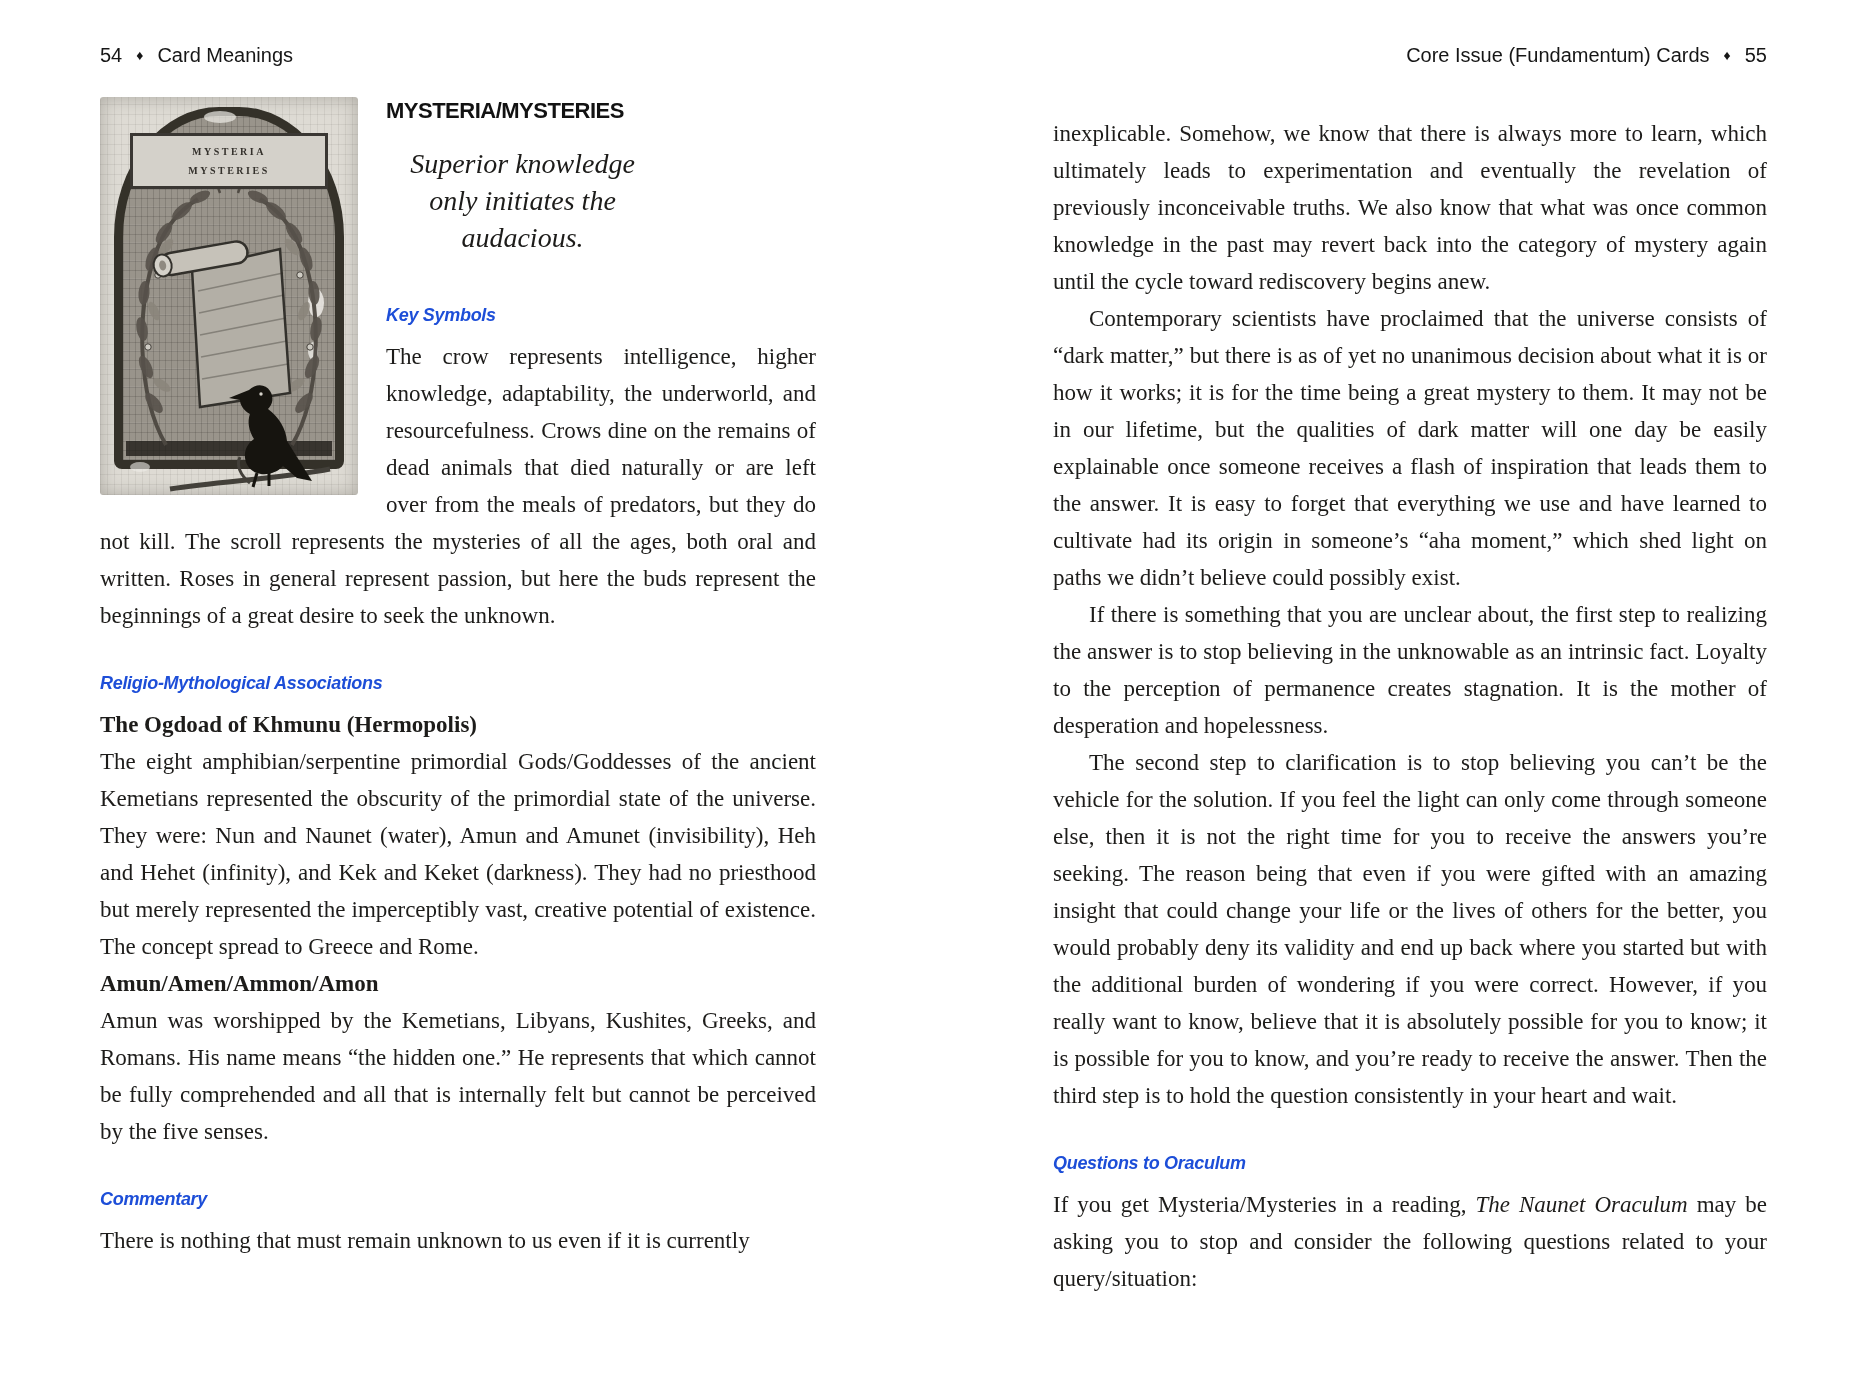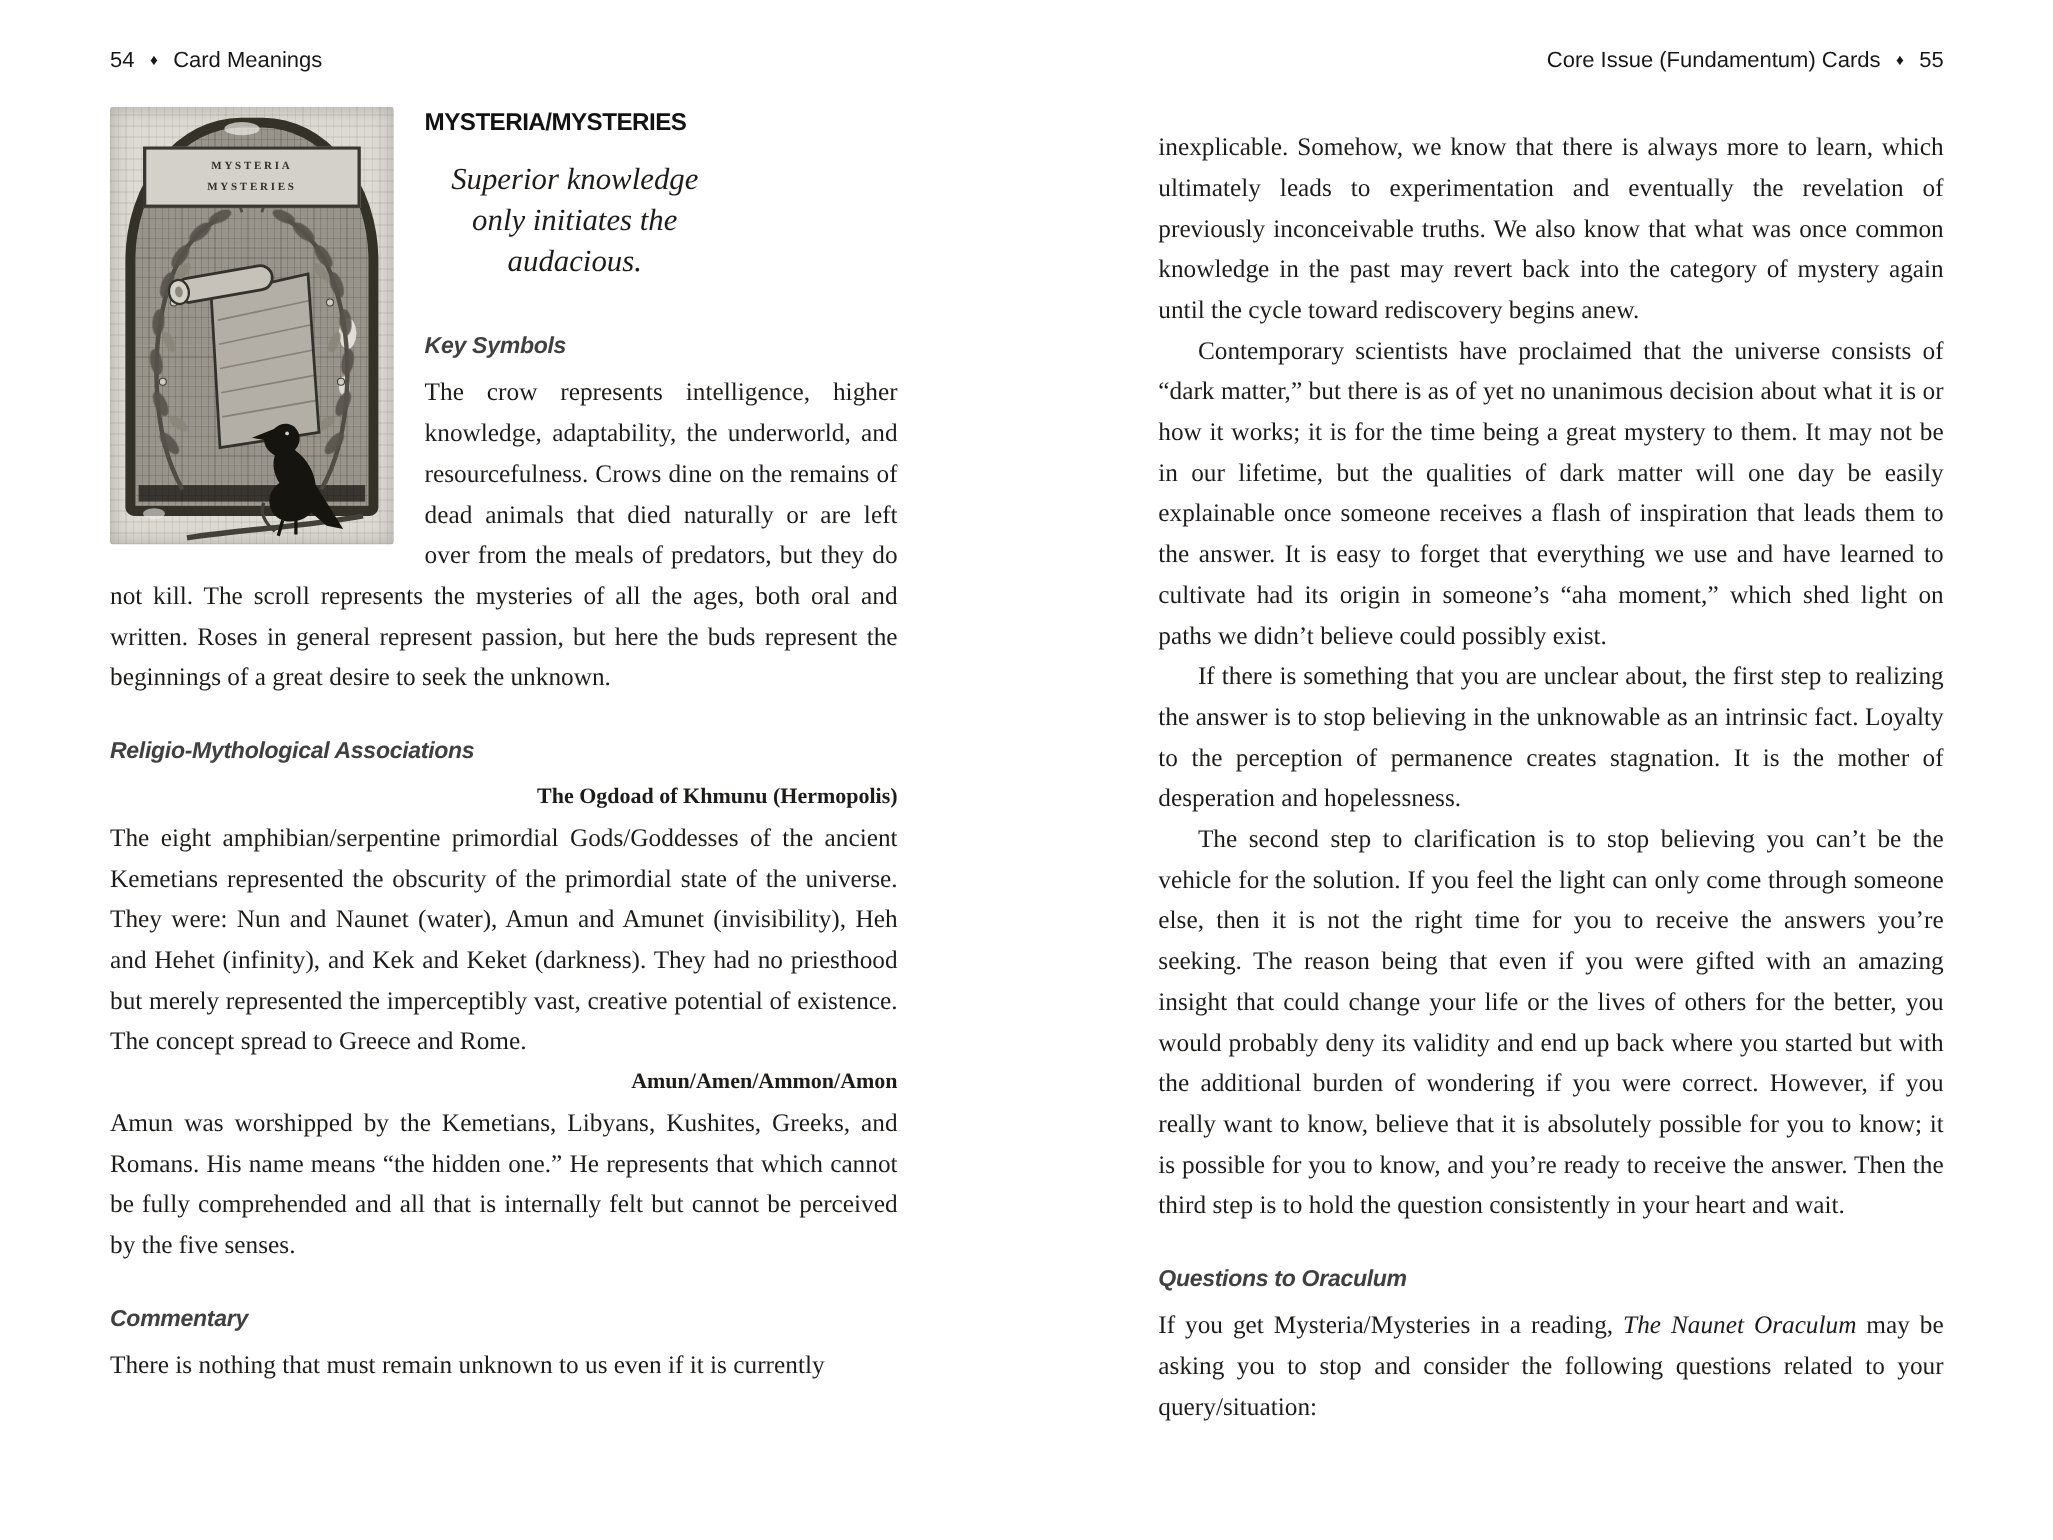--- a/index.html
+++ b/index.html
@@ -28,25 +28,25 @@
     font-family:"Liberation Sans", sans-serif; font-weight:700;
     font-size:22px; line-height:36px; letter-spacing:-0.5px;
     margin:0; color:#121212; text-align:left;
   }
   .epigraph {
     font-style:italic; font-size:28px; line-height:37px;
     text-align:center; max-width:402px; margin:16px auto 0;
   }
   h2.section-h {
     font-family:"Liberation Sans", sans-serif; font-style:italic; font-weight:700;
-    font-size:21px; line-height:30px; letter-spacing:-0.3px;
-    margin:34px 0 8px; color:#404040; text-align:left;
+    font-size:18px; line-height:30px; letter-spacing:-0.3px;
+    margin:34px 0 8px; color:#1d4ed8; text-align:left;
   }
   h2.first-h { margin-top:44px; }
-  h3.sub-h { font-size:20px; line-height:37px; font-weight:700; margin:0; text-align:right; }
+  h3.sub-h { font-size:23px; line-height:37px; font-weight:700; margin:0; text-align:left; }
   .gap-top { margin-top:30px; }
   .em { font-style:italic; }
 
   
   .card-plate {
     float:left; width:258px; height:398px; margin:4px 28px 26px 0;
     position:relative; border-radius:3px;
     background-color:#dedbd4;
     background-image:
       repeating-linear-gradient(90deg, rgba(60,56,50,.08) 0 1px, transparent 1px 7px),

